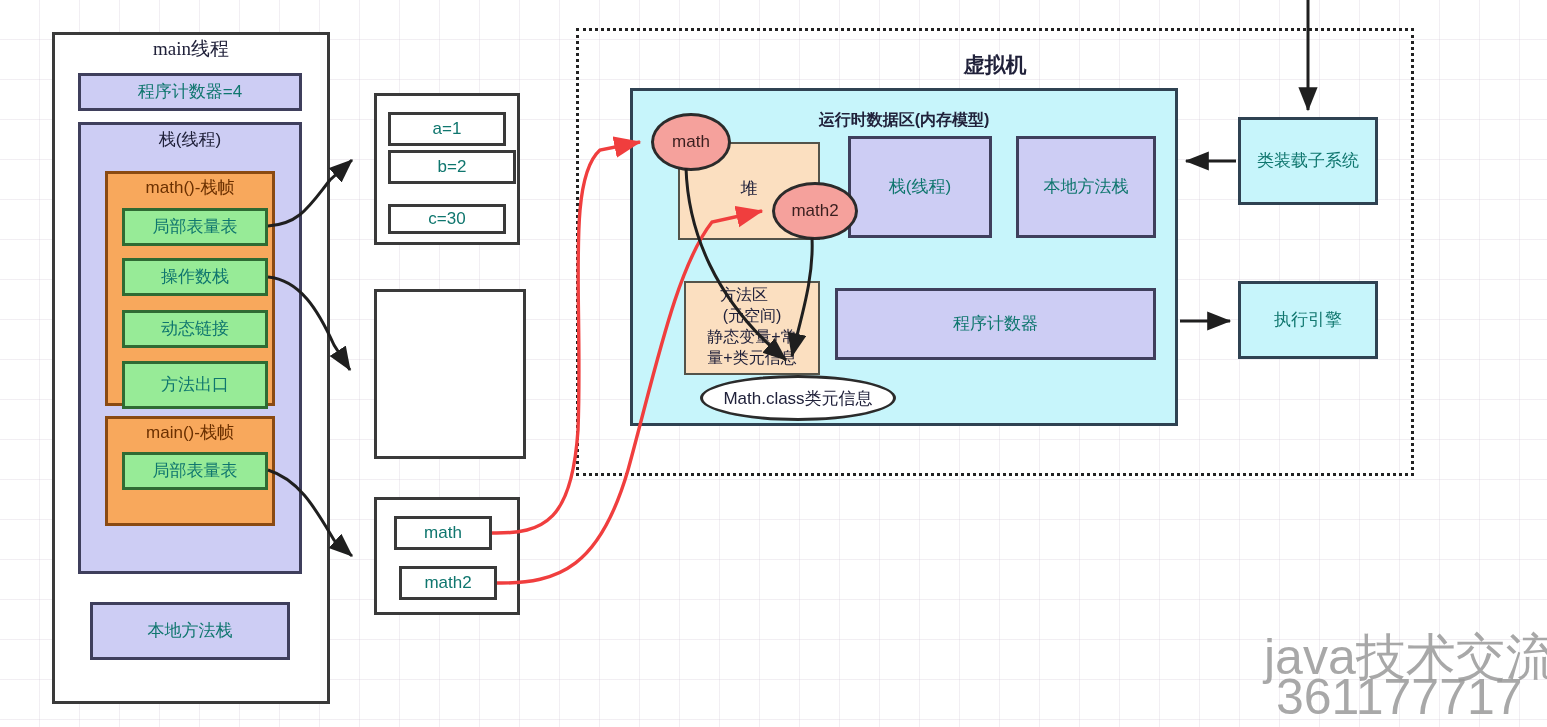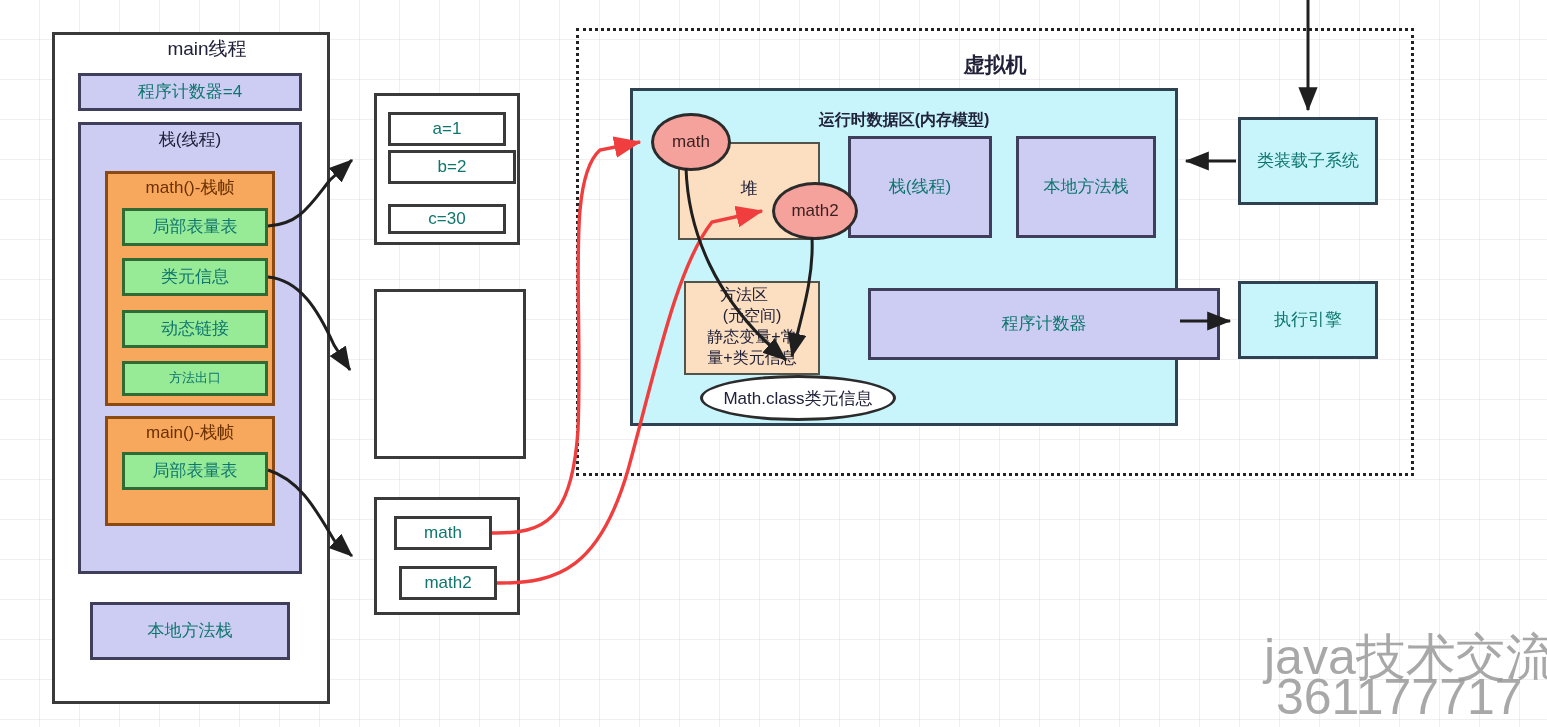--- a/index.html
+++ b/index.html
@@ -93,33 +93,33 @@
     opacity: 0.85;
   }
 </style>
 </head>
 <body>
 
 <div id="canvas">
 
   <div class="box white" style="left:52px; top:32px; width:278px; height:672px; background:#ffffff; display:block;"></div>
 
-  <div class="label-plain" style="left:68px; top:36px; width:278px; font-size:19px;">main线程</div>
+  <div class="label-plain" style="left:52px; top:36px; width:278px; font-size:19px;font-family:Liberation Serif, serif;">main线程</div>
 
   <div class="box lav" style="left:78px; top:73px; width:224px; height:38px; font-size:17px;">程序计数器=4</div>
 
   <div class="box lav" style="left:78px; top:122px; width:224px; height:452px; display:block;"></div>
   <div class="label-plain" style="left:78px; top:128px; width:224px; font-size:17px;">栈(线程)</div>
 
   <div class="box orange" style="left:105px; top:171px; width:170px; height:235px; display:block;"></div>
   <div class="label-plain" style="left:105px; top:176px; width:170px; font-size:17px; color:#6b3000;">math()-栈帧</div>
   <div class="box green" style="left:122px; top:208px; width:146px; height:38px; font-size:17px;">局部表量表</div>
-  <div class="box green" style="left:122px; top:258px; width:146px; height:38px; font-size:17px;">类元信息</div>
+  <div class="box green" style="left:122px; top:258px; width:146px; height:38px; font-size:17px;">操作数栈</div>
   <div class="box green" style="left:122px; top:310px; width:146px; height:38px; font-size:17px;">动态链接</div>
-  <div class="box green" style="left:122px; top:361px; width:146px; height:35px; font-size:13px;">方法出口</div>
+  <div class="box green" style="left:122px; top:361px; width:146px; height:48px; font-size:17px;">方法出口</div>
 
   <div class="box orange" style="left:105px; top:416px; width:170px; height:110px; display:block;"></div>
   <div class="label-plain" style="left:105px; top:421px; width:170px; font-size:17px; color:#6b3000;">main()-栈帧</div>
   <div class="box green" style="left:122px; top:452px; width:146px; height:38px; font-size:17px;">局部表量表</div>
 
   <div class="box lav" style="left:90px; top:602px; width:200px; height:58px; font-size:17px;">本地方法栈</div>
 
   <div class="box white" style="left:374px; top:93px; width:146px; height:152px; display:block;"></div>
   <div class="box white" style="left:388px; top:112px; width:118px; height:34px; font-size:17px;">a=1</div>
   <div class="box white" style="left:388px; top:150px; width:128px; height:34px; font-size:17px;">b=2</div>
@@ -145,21 +145,21 @@
   <div class="label-plain" style="left:684px; top:306px; width:136px; font-size:16px;">(元空间)</div>
   <div class="label-plain" style="left:684px; top:327px; width:136px; font-size:16px;">静态变量+常</div>
   <div class="label-plain" style="left:684px; top:348px; width:136px; font-size:16px;">量+类元信息</div>
 
   <div class="ellipse-white" style="left:700px; top:375px; width:196px; height:46px; font-size:17px;">Math.class类元信息</div>
 
   <div class="box lav" style="left:848px; top:136px; width:144px; height:102px; font-size:17px;">栈(线程)</div>
 
   <div class="box lav" style="left:1016px; top:136px; width:140px; height:102px; font-size:17px;">本地方法栈</div>
 
-  <div class="box lav" style="left:868px; top:288px; width:352px; height:72px; font-size:17px;">程序计数器</div>
+  <div class="box lav" style="left:835px; top:288px; width:321px; height:72px; font-size:17px;">程序计数器</div>
 
   <div class="ellipse" style="left:651px; top:113px; width:80px; height:58px; font-size:17px;">math</div>
   <div class="ellipse" style="left:772px; top:182px; width:86px; height:58px; font-size:17px;">math2</div>
 
   <div class="box cyan" style="left:1238px; top:117px; width:140px; height:88px; font-size:17px;">类装载子系统</div>
   <div class="box cyan" style="left:1238px; top:281px; width:140px; height:78px; font-size:17px;">执行引擎</div>
 
   <svg class="overlay" viewBox="0 0 1547 727">
     <defs>
       <marker id="arrDark" markerWidth="9" markerHeight="9" refX="7.6" refY="3.2" orient="auto" markerUnits="strokeWidth">

